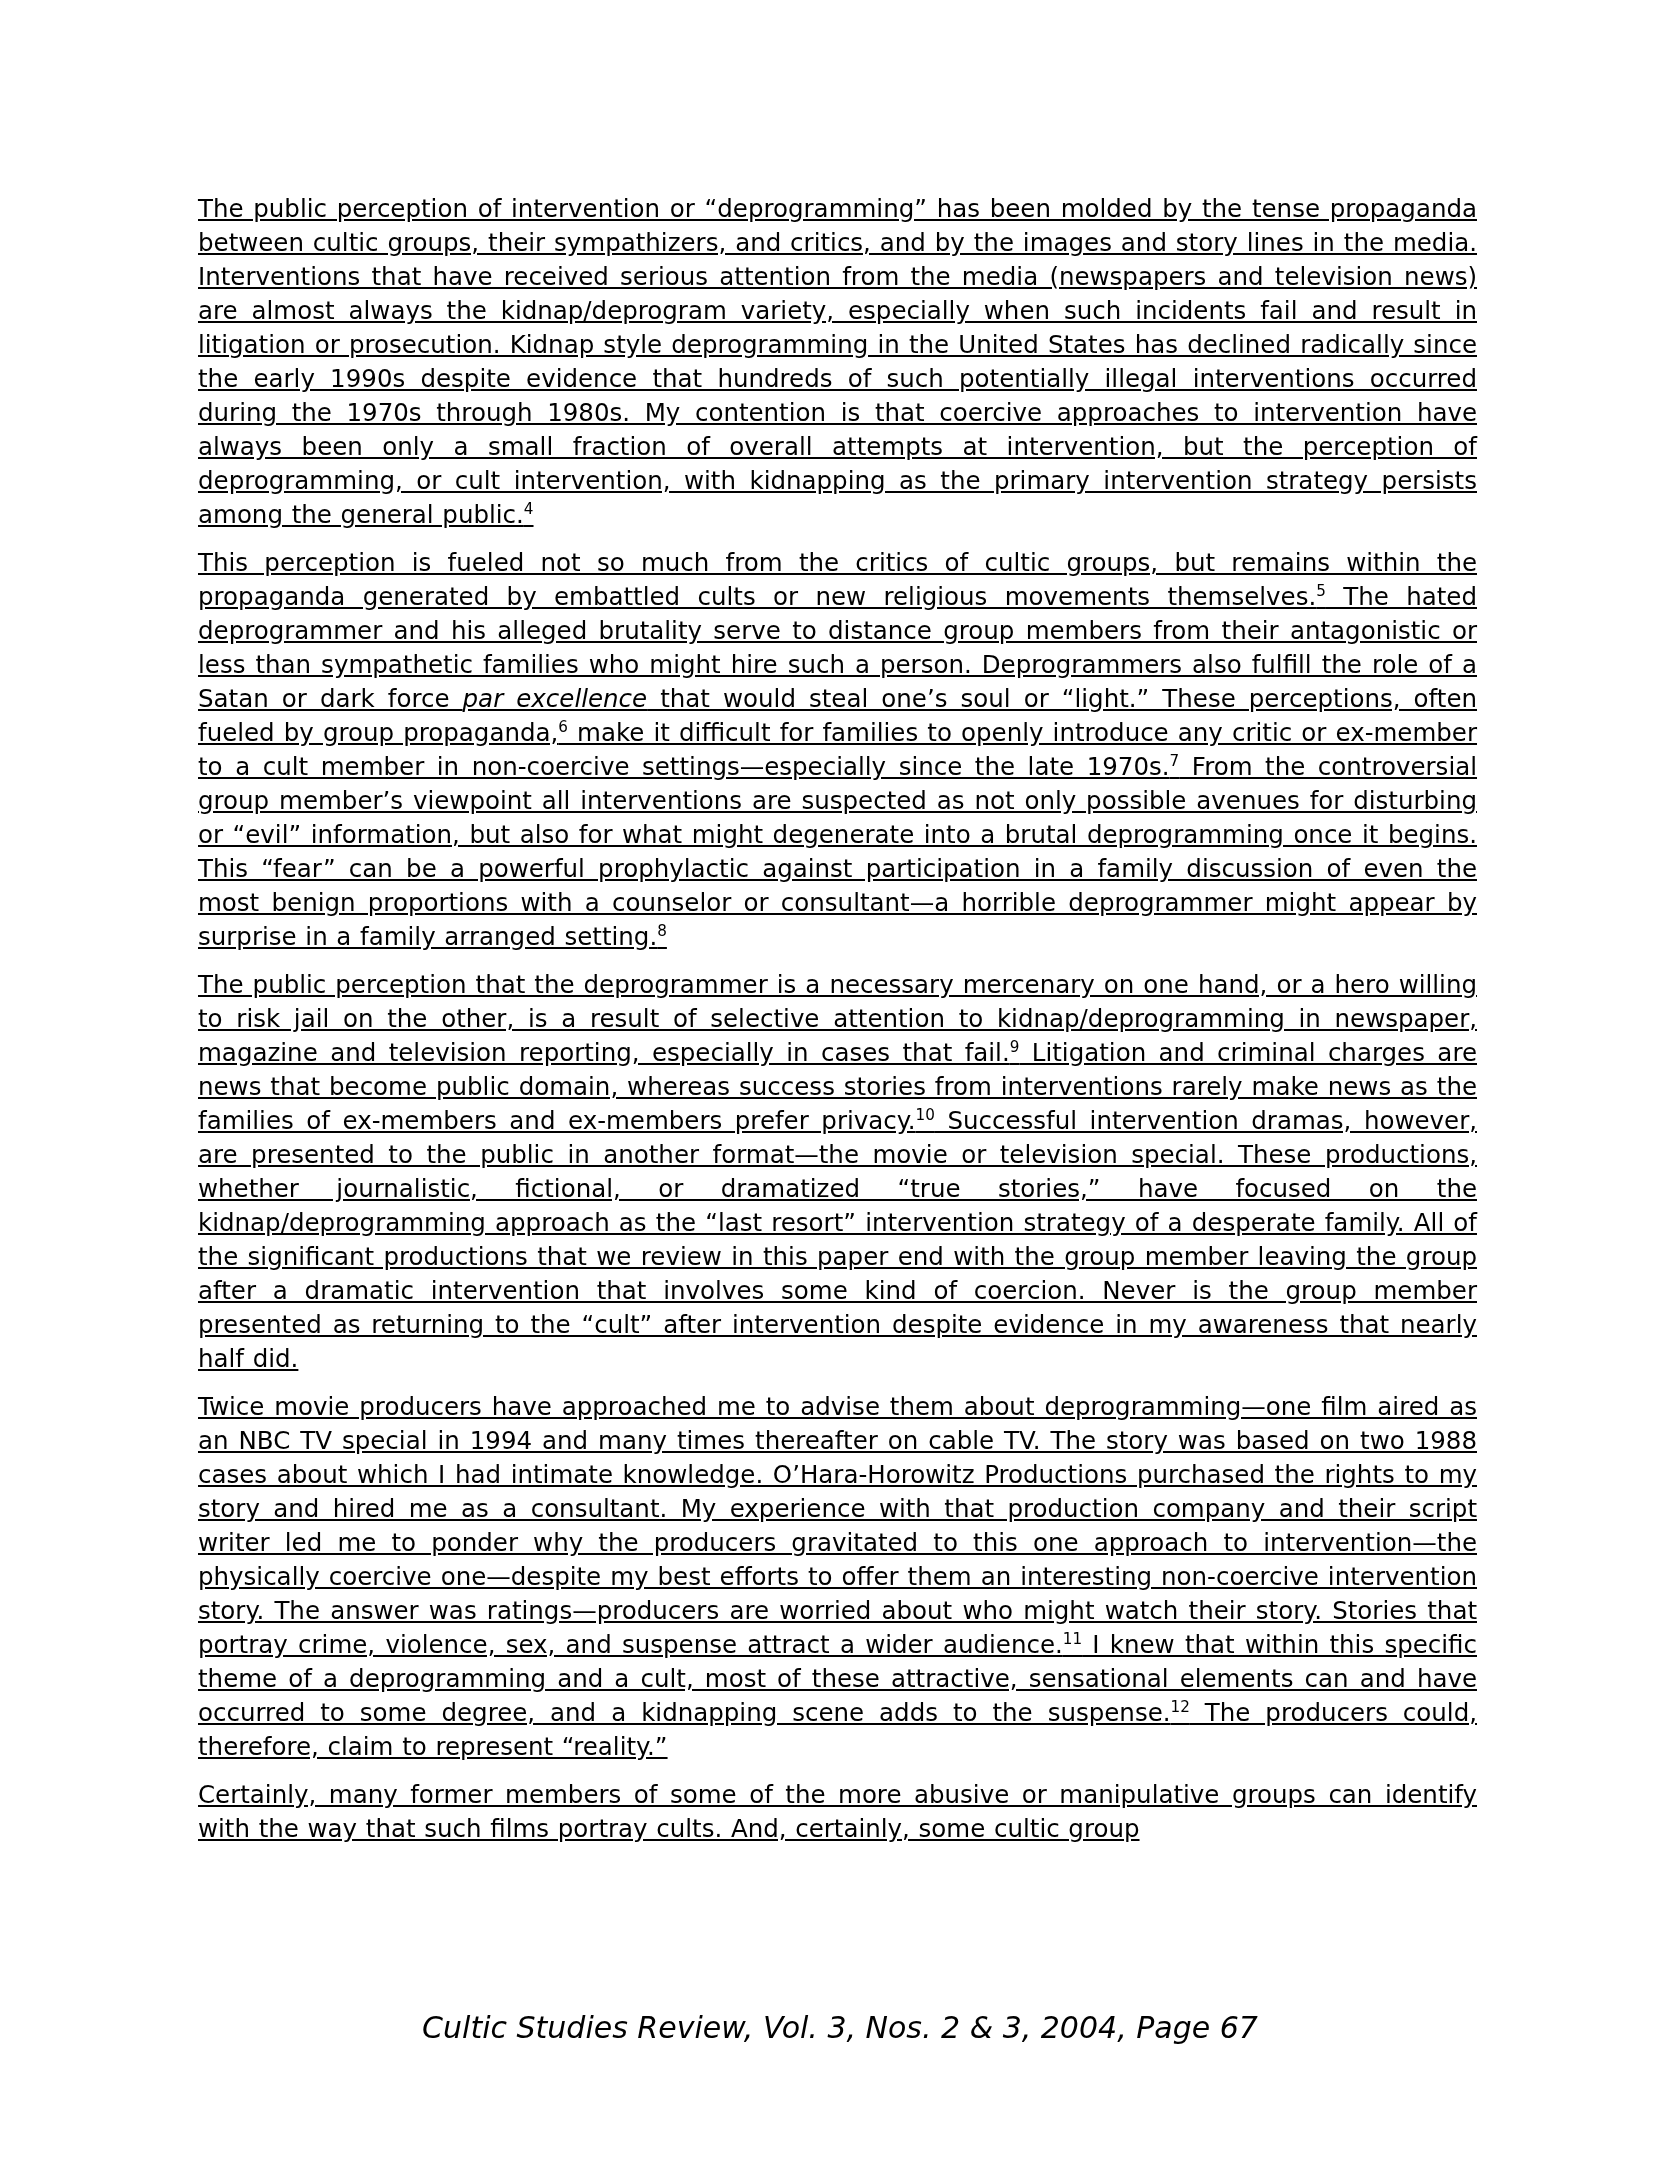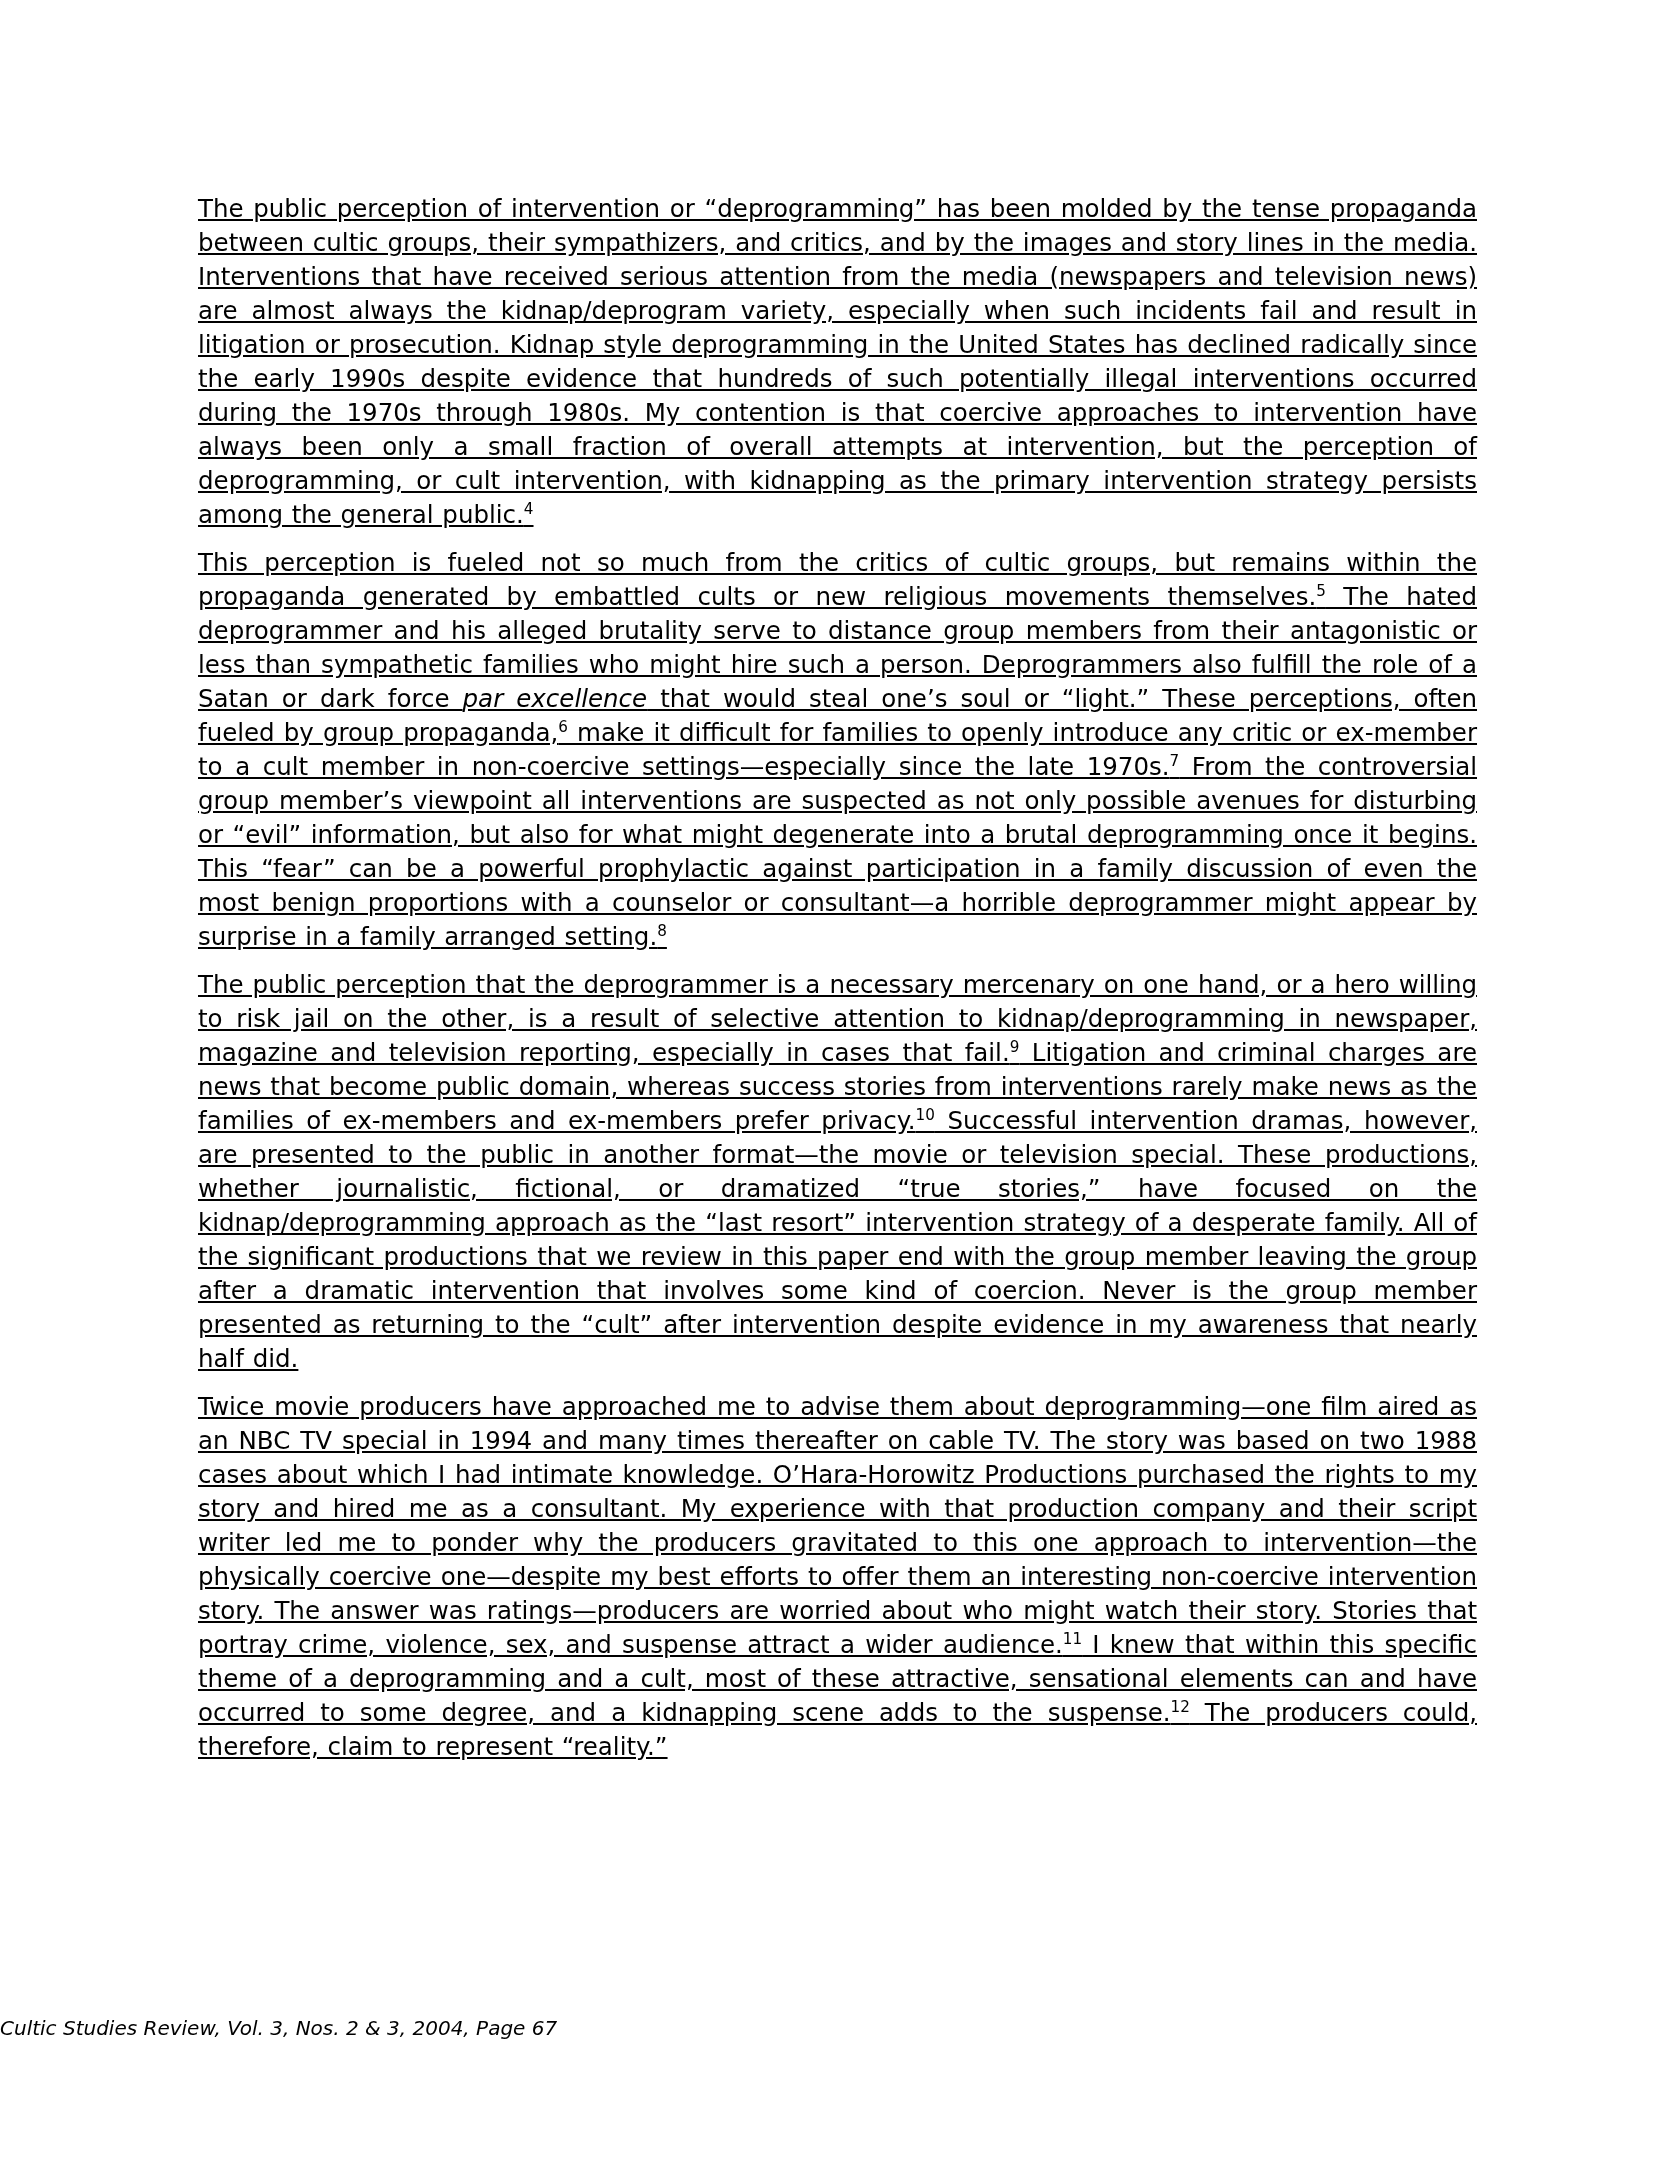--- a/index.html
+++ b/index.html
@@ -33,29 +33,31 @@
       font-size: 0.62em;
       line-height: 0;
       vertical-align: super;
     }
     .para em { font-style: italic; }
     .page-footer {
       position: absolute;
       left: 0;
       top: 2012px;
       width: 1680px;
+      text-align: center;
       font-style: italic;
-      font-size: 20px;
+      font-size: 30px;
       line-height: 32px;
     }
   </style>
 </head>
 <body>
 
 <main class="text-block">
     <p class="para">The public perception of intervention or “deprogramming” has been molded by the tense propaganda between cultic groups, their sympathizers, and critics, and by the images and story lines in the media. Interventions that have received serious attention from the media (newspapers and television news) are almost always the kidnap/deprogram variety, especially when such incidents fail and result in litigation or prosecution. Kidnap style deprogramming in the United States has declined radically since the early 1990s despite evidence that hundreds of such potentially illegal interventions occurred during the 1970s through 1980s. My contention is that coercive approaches to intervention have always been only a small fraction of overall attempts at intervention, but the perception of deprogramming, or cult intervention, with kidnapping as the primary intervention strategy persists among the general public.<sup>4</sup></p>
     <p class="para">This perception is fueled not so much from the critics of cultic groups, but remains within the propaganda generated by embattled cults or new religious movements themselves.<sup>5</sup> The hated deprogrammer and his alleged brutality serve to distance group members from their antagonistic or less than sympathetic families who might hire such a person. Deprogrammers also fulfill the role of a Satan or dark force <em>par excellence</em> that would steal one’s soul or “light.” These perceptions, often fueled by group propaganda,<sup>6</sup> make it difficult for families to openly introduce any critic or ex-member to a cult member in non-coercive settings—especially since the late 1970s.<sup>7</sup> From the controversial group member’s viewpoint all interventions are suspected as not only possible avenues for disturbing or “evil” information, but also for what might degenerate into a brutal deprogramming once it begins. This “fear” can be a powerful prophylactic against participation in a family discussion of even the most benign proportions with a counselor or consultant—a horrible deprogrammer might appear by surprise in a family arranged setting.<sup>8</sup></p>
     <p class="para">The public perception that the deprogrammer is a necessary mercenary on one hand, or a hero willing to risk jail on the other, is a result of selective attention to kidnap/deprogramming in newspaper, magazine and television reporting, especially in cases that fail.<sup>9</sup> Litigation and criminal charges are news that become public domain, whereas success stories from interventions rarely make news as the families of ex-members and ex-members prefer privacy.<sup>10</sup> Successful intervention dramas, however, are presented to the public in another format—the movie or television special. These productions, whether journalistic, fictional, or dramatized “true stories,” have focused on the kidnap/deprogramming approach as the “last resort” intervention strategy of a desperate family. All of the significant productions that we review in this paper end with the group member leaving the group after a dramatic intervention that involves some kind of coercion. Never is the group member presented as returning to the “cult” after intervention despite evidence in my awareness that nearly half did.</p>
     <p class="para">Twice movie producers have approached me to advise them about deprogramming—one film aired as an NBC TV special in 1994 and many times thereafter on cable TV. The story was based on two 1988 cases about which I had intimate knowledge. O’Hara-Horowitz Productions purchased the rights to my story and hired me as a consultant. My experience with that production company and their script writer led me to ponder why the producers gravitated to this one approach to intervention—the physically coercive one—despite my best efforts to offer them an interesting non-coercive intervention story. The answer was ratings—producers are worried about who might watch their story. Stories that portray crime, violence, sex, and suspense attract a wider audience.<sup>11</sup> I knew that within this specific theme of a deprogramming and a cult, most of these attractive, sensational elements can and have occurred to some degree, and a kidnapping scene adds to the suspense.<sup>12</sup> The producers could, therefore, claim to represent “reality.”</p>
+    <p class="para">Certainly, many former members of some of the more abusive or manipulative groups can identify with the way that such films portray cults. And, certainly, some cultic group</p>
   </main>
 
 <div class="page-footer">Cultic Studies Review, Vol. 3, Nos. 2 &amp; 3, 2004, Page 67</div>
 
 
 </body></html>

